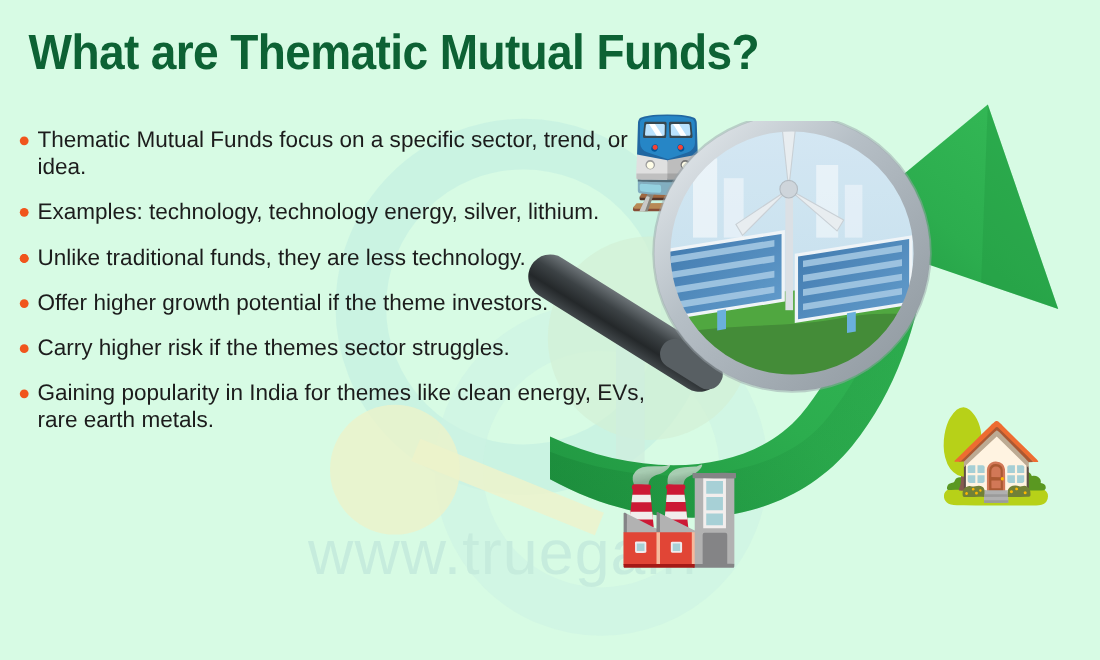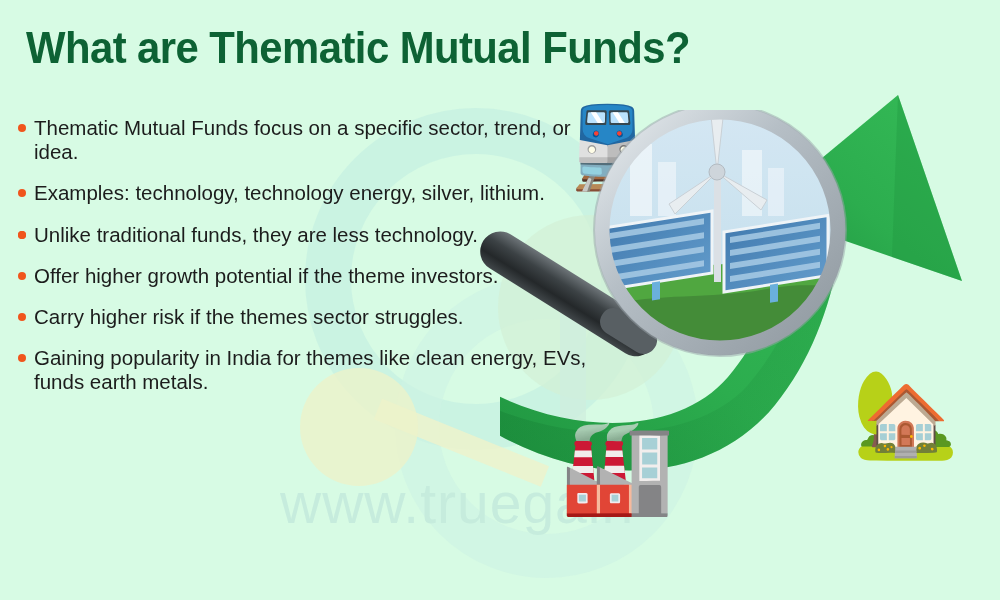--- a/index.html
+++ b/index.html
@@ -184,21 +184,21 @@
     <div class="bullet">
       <span class="dot"></span>
       <span>Offer higher growth potential if the theme investors.</span>
     </div>
     <div class="bullet">
       <span class="dot"></span>
       <span>Carry higher risk if the themes sector struggles.</span>
     </div>
     <div class="bullet">
       <span class="dot"></span>
-      <span>Gaining popularity in India for themes like clean energy, EVs, funds earth metals.</span>
+      <span>Gaining popularity in India for themes like clean energy, EVs, rare earth metals.</span>
     </div>
   </div>
 
   <div class="emoji emoji-train">🚆</div>
 
   <svg class="arrow" viewBox="0 0 500 460">
     <defs>
       <linearGradient id="arrowGrad" x1="0" y1="1" x2="1" y2="0">
         <stop offset="0%" stop-color="#1f9440"></stop>
         <stop offset="45%" stop-color="#2cad4e"></stop>

